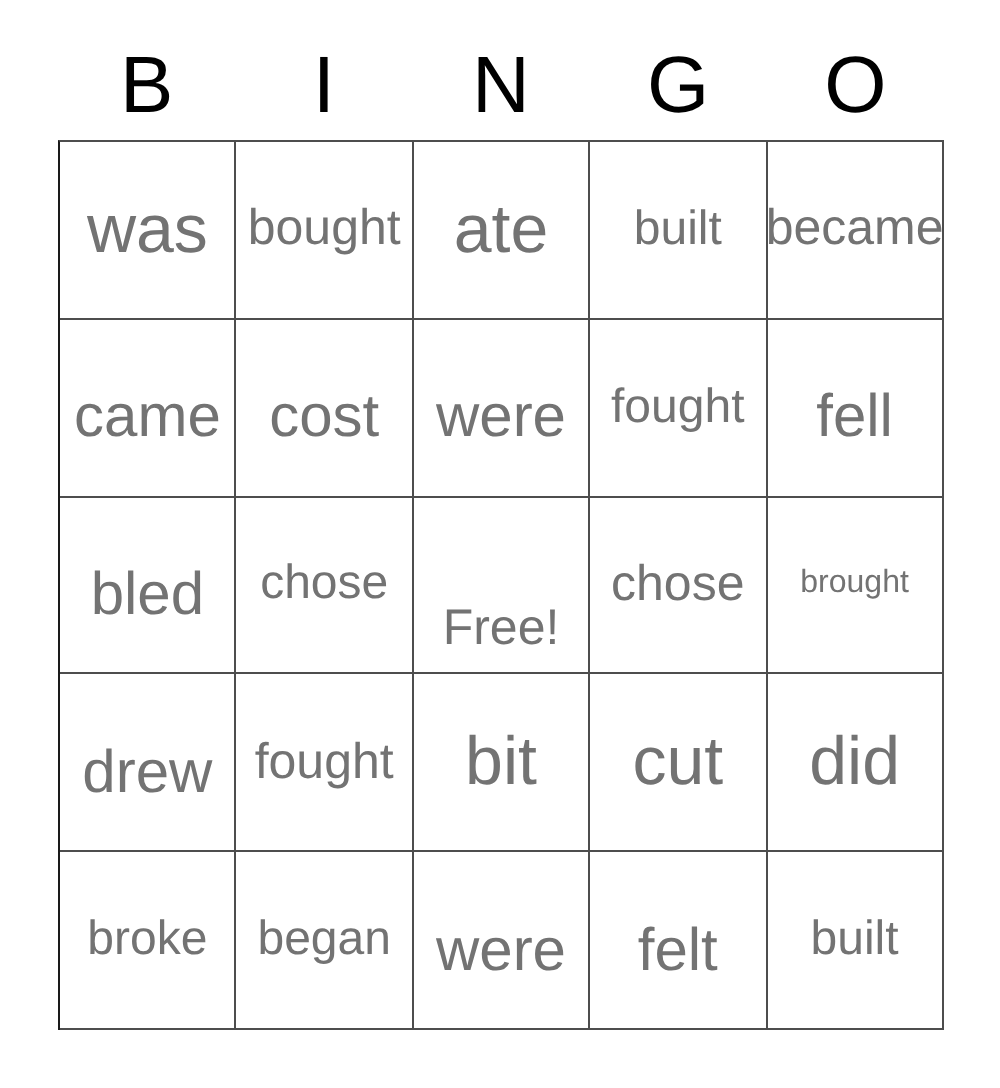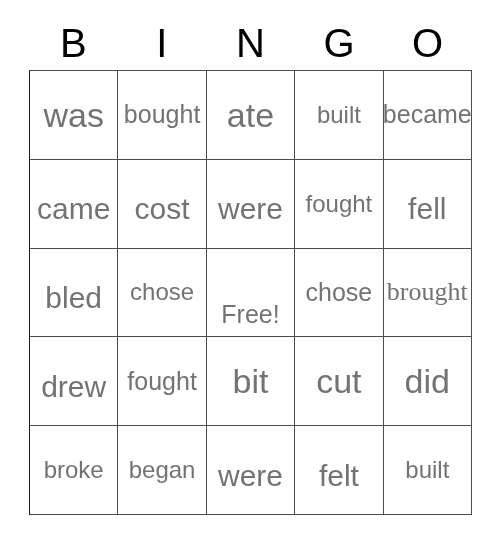--- a/index.html
+++ b/index.html
@@ -74,21 +74,21 @@
     text-align: left;
     display: block;
   }
 
   
   .sz-xl  { font-size: 34px; }
   .sz-lg  { font-size: 25px; margin-top: 44px; }
   .sz-md  { font-size: 30px; margin-top: 11px; }
   .sz-sm  { font-size: 24px; }
   .sz-xs  { font-size: 25px; }
-  .sz-xxs { font-size: 26px; font-family: Liberation Serif, serif; }
+  .sz-xxs { font-size: 16px; }
 </style>
 </head>
 <body>
 
 <div id="card">
 
   <div id="header">
     <div class="header-cell">B</div>
     <div class="header-cell">I</div>
     <div class="header-cell">N</div>

